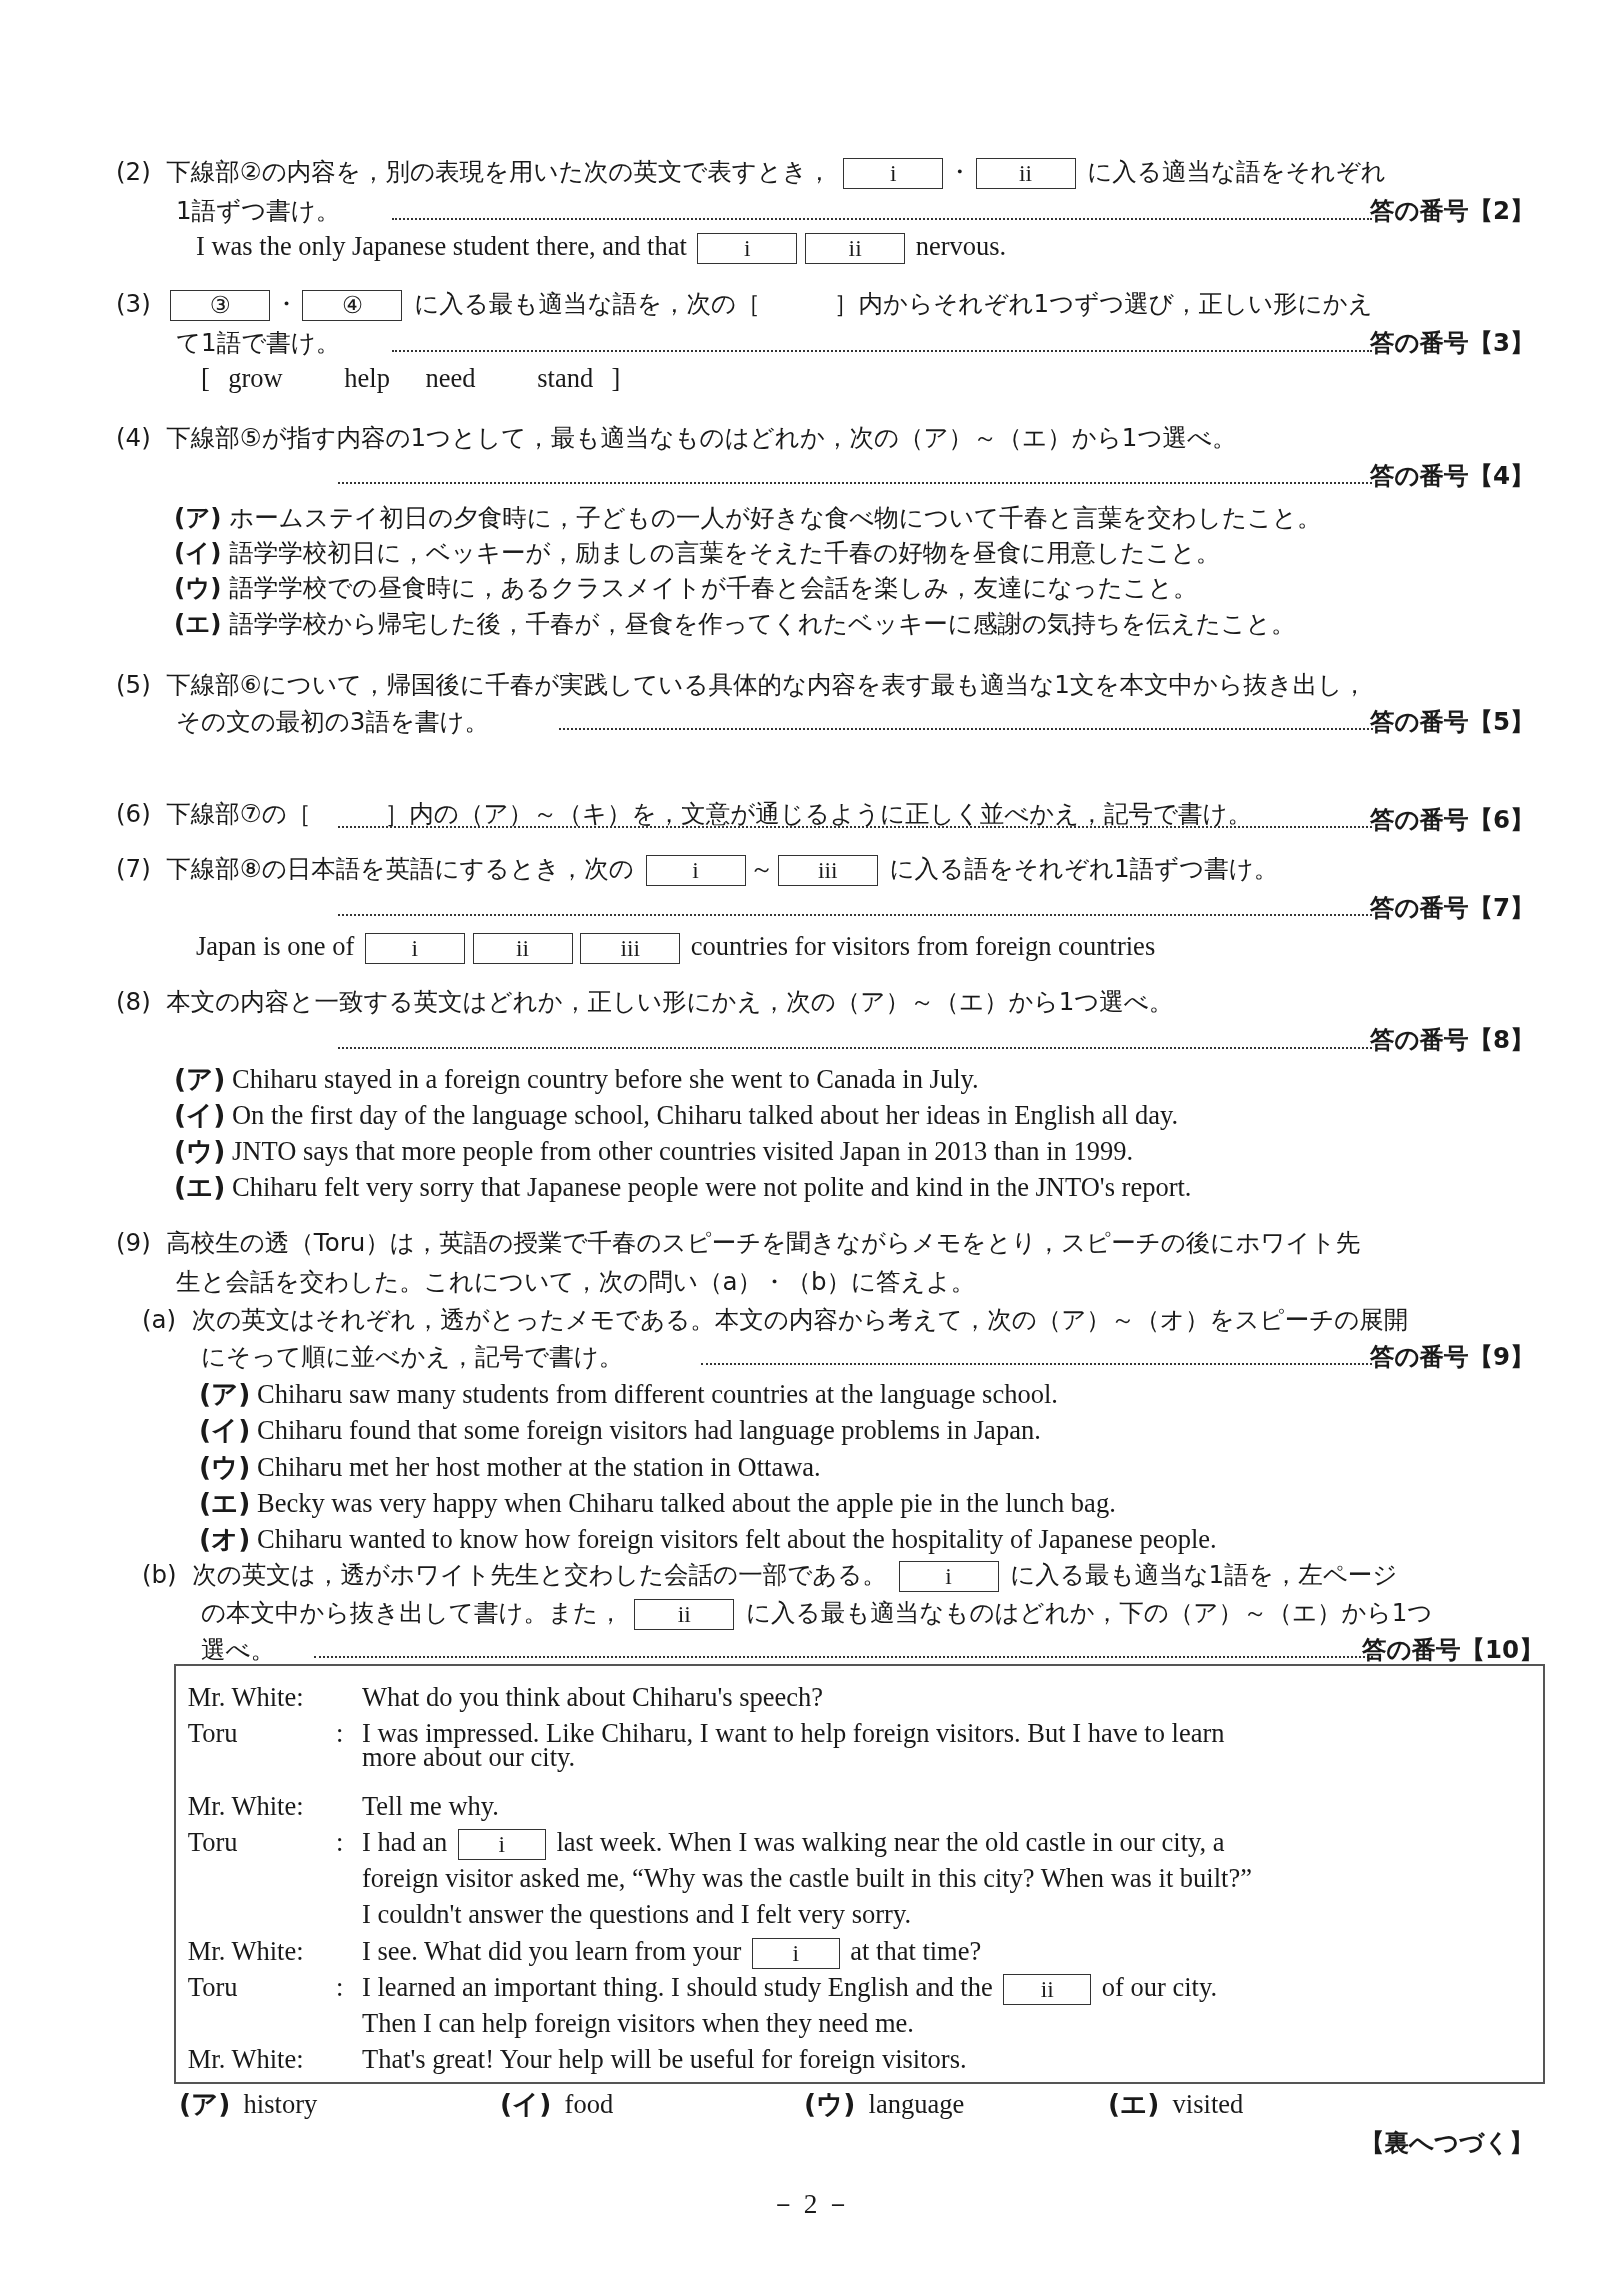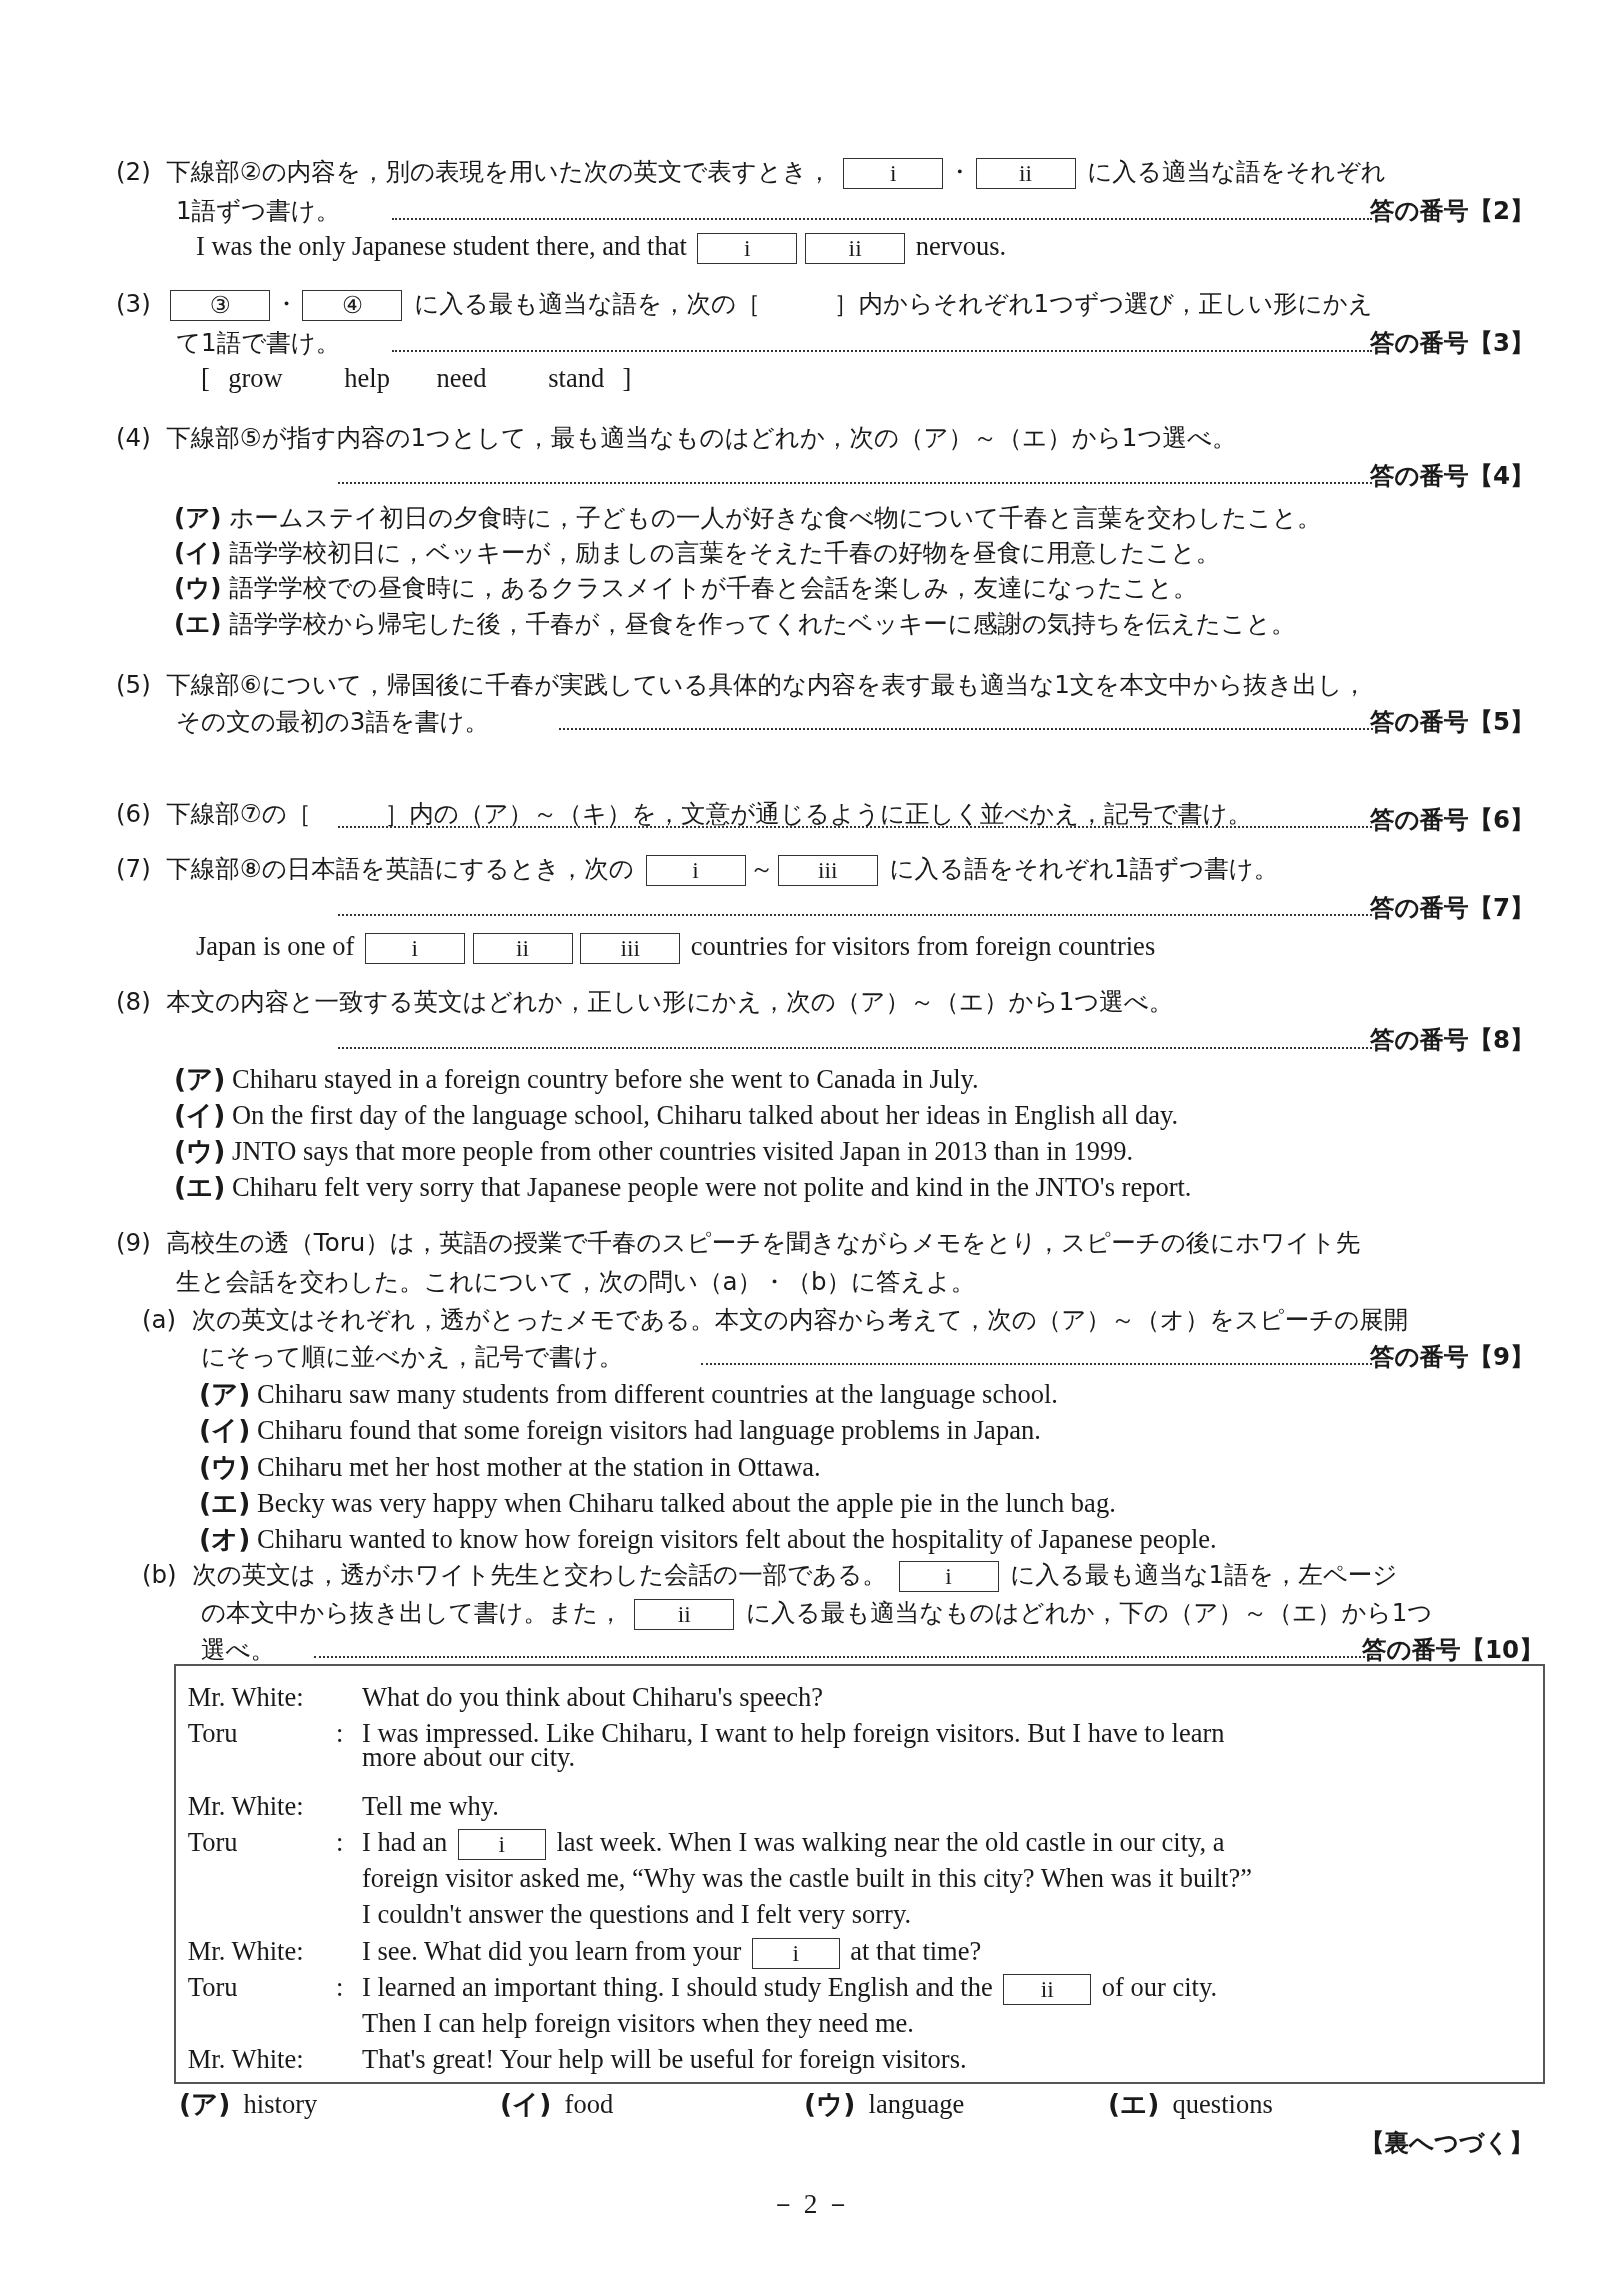--- a/index.html
+++ b/index.html
@@ -45,21 +45,21 @@
     <span class="box">③</span><span>・</span><span class="box">④</span>
     <span>に入る最も適当な語を，次の［　　　］内からそれぞれ1つずつ選び，正しい形にかえ</span>
   </div>
   <div class="line jp" style="left:176px;top:325px;">て1語で書け。</div>
   <div class="dots" style="left:392px;width:980px;top:350px;"></div>
   <div class="ans jp" style="left:1370px;top:325px;">答の番号【3】</div>
   <div class="line en" style="left:201px;top:361px;">
     <span>[</span>
     <span style="margin-left:11.8px">grow</span>
     <span style="margin-left:55px">help</span>
-    <span style="margin-left:40px">need</span>
+    <span style="margin-left:29px">need</span>
     <span style="margin-left:55px">stand</span>
     <span style="margin-left:11.8px">]</span>
   </div>
 
   <div class="line jp" style="left:116px;top:420px;">
     <span>(4)</span>&nbsp;
     <span>下線部⑤が指す内容の1つとして，最も適当なものはどれか，次の（ア）～（エ）から1つ選べ。</span>
   </div>
   <div class="dots" style="left:338px;width:1034px;top:482px;"></div>
   <div class="ans jp" style="left:1370px;top:458px;">答の番号【4】</div>
@@ -181,18 +181,18 @@
     </div>
     <div class="spk en" style="left:186px;top:340px;">Then I can help foreign visitors when they need me.</div>
 
     <div class="spk en" style="left:11.8px;top:376px;">Mr. White:</div>
     <div class="spk en" style="left:186px;top:376px;">That's great!  Your help will be useful for foreign visitors.</div>
   </div>
 
   <div class="line en" style="left:179px;top:2086px;"><span class="jp b">(ア)</span>&nbsp;&nbsp;<span>history</span></div>
   <div class="line en" style="left:500px;top:2086px;"><span class="jp b">(イ)</span>&nbsp;&nbsp;<span>food</span></div>
   <div class="line en" style="left:804px;top:2086px;"><span class="jp b">(ウ)</span>&nbsp;&nbsp;<span>language</span></div>
-  <div class="line en" style="left:1108px;top:2086px;"><span class="jp b">(エ)</span>&nbsp;&nbsp;<span>questions</span></div>
+  <div class="line en" style="left:1108px;top:2086px;"><span class="jp b">(エ)</span>&nbsp;&nbsp;<span>visited</span></div>
 
   <div class="ans jp" style="left:1360px;top:2125px;">【裏へつづく】</div>
   <div class="pageno en">－ 2 －</div>
 </div>
 
 
 </body></html>

